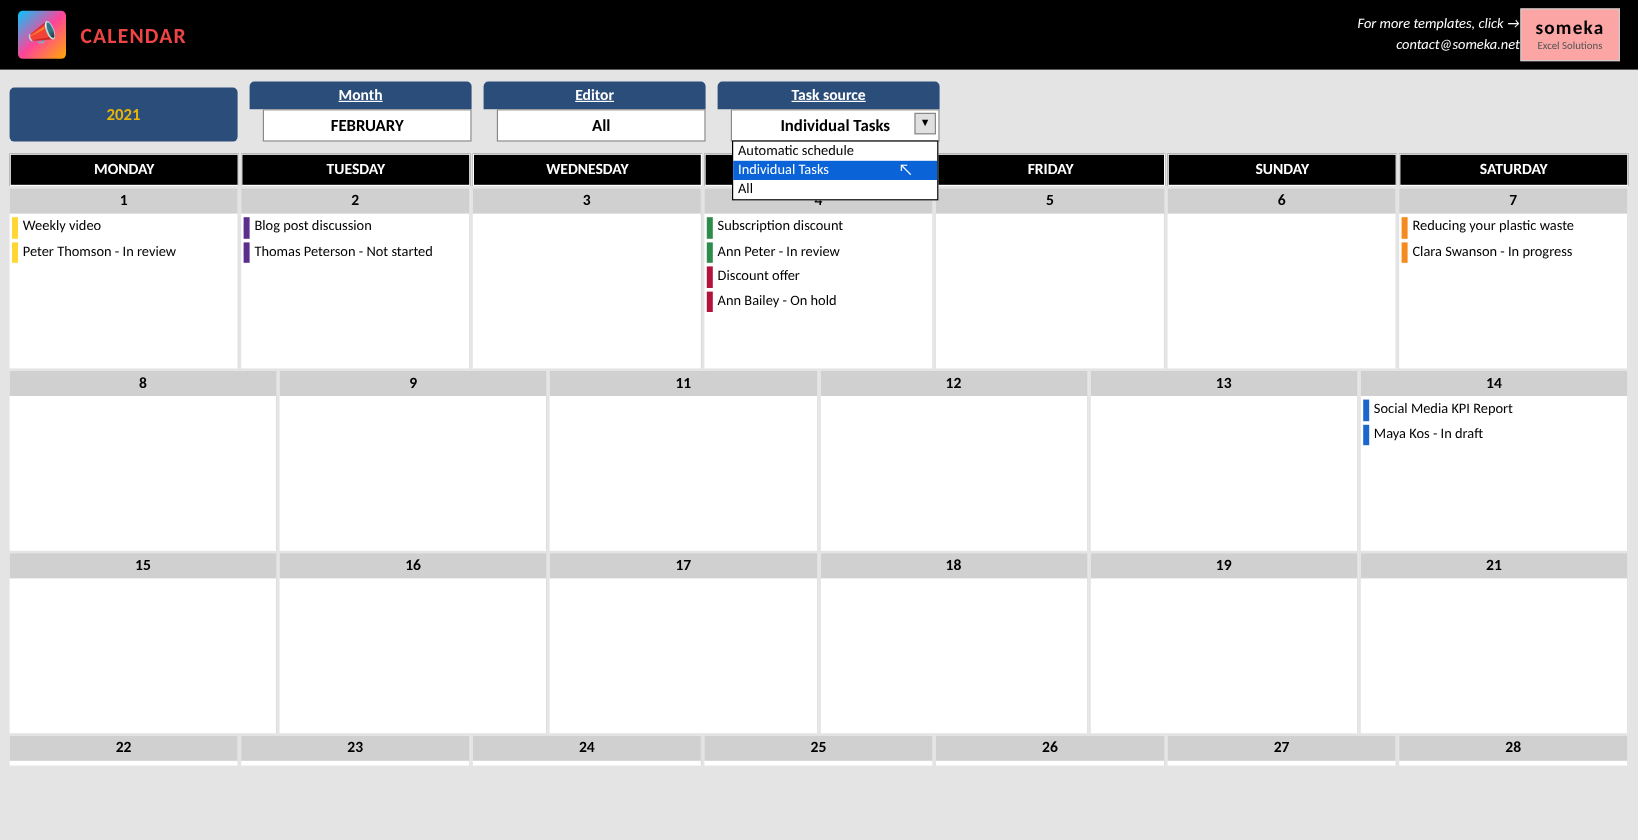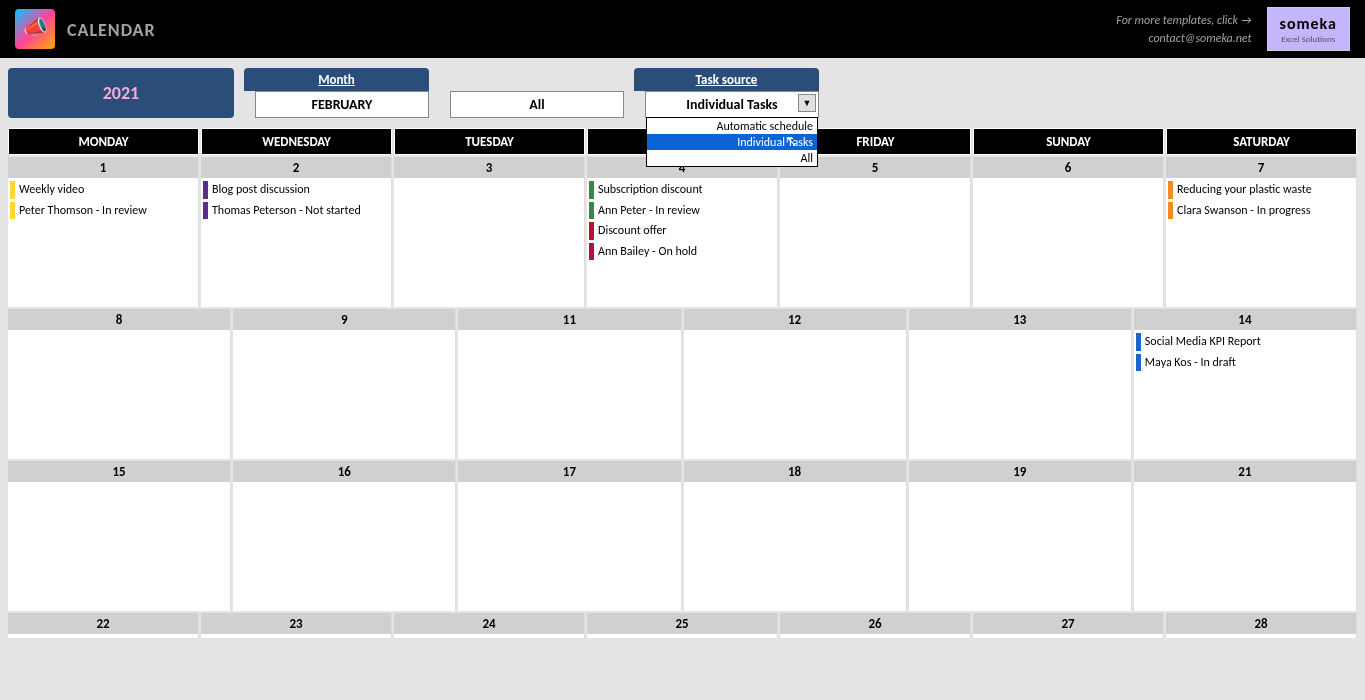--- a/index.html
+++ b/index.html
@@ -3,35 +3,35 @@
 <meta charset="utf-8">
 <style>
 * { box-sizing: border-box; margin: 0; padding: 0; }
 body { font-family: Calibri, Arial, sans-serif; background: #e4e4e4; width: 1365px; height: 700px; overflow: hidden; font-size: 13px; }
 
 .header { background: #000; height: 58px; display: flex; align-items: center; padding: 0 15px; position: relative; }
 .logo-icon { width: 40px; height: 40px; background: linear-gradient(135deg, #00c8ff, #ff4499, #ffaa00); border-radius: 4px; margin-right: 12px; position: relative; }
 .logo-icon::after { content: '📣'; position: absolute; left: 8px; top: 6px; font-size: 20px; }
 .header-titles { flex: 1; }
 .title-small { color: #f5a623; font-size: 13px; font-weight: bold; letter-spacing: 0.5px; }
-.title-big { color: #a3a3a3; font-size: 18px; font-weight: bold; letter-spacing: 1px; margin-top: 2px; }
-.header-right { color: #a3a3a3; text-align: right; font-size: 12px; }
+.title-big { color: #ef4444; font-size: 18px; font-weight: bold; letter-spacing: 1px; margin-top: 2px; }
+.header-right { color: #ffffff; text-align: right; font-size: 12px; }
 .header-right .tpl { font-style: italic; }
-.someka-logo { background: #c4b5fd; padding: 6px 12px; margin-left: 15px; border: 1px solid #ccc; text-align: center; }
+.someka-logo { background: #fca5a5; padding: 6px 12px; margin-left: 0; border: 1px solid #ccc; text-align: center; }
 .someka-logo .big { font-weight: bold; font-size: 16px; letter-spacing: 1px; }
 .someka-logo .small { font-size: 9px; color: #555; }
 
 .controls { display: flex; gap: 10px; padding: 10px 8px; align-items: flex-end; }
-.year-btn { background: #2a4d7a; color: #f9a8d4; font-weight: bold; padding: 14px 0; width: 226px; text-align: center; border-radius: 4px; font-size: 18px; }
+.year-btn { background: #2a4d7a; color: #eab308; font-weight: bold; padding: 14px 0; width: 190px; text-align: center; border-radius: 4px; font-size: 14px; }
 .ctrl-group { width: 185px; }
 .ctrl-label { background: #2a4d7a; color: #fff; font-weight: bold; text-align: center; padding: 4px 0; border-radius: 4px 4px 0 0; font-size: 13px; text-decoration: underline; }
 .ctrl-value { background: #fff; border: 1px solid #888; text-align: center; padding: 4px 0; font-weight: bold; font-size: 14px; position: relative; margin-left: 11px; }
 .dd-btn { position: absolute; right: 2px; top: 2px; width: 18px; height: 18px; background: #e0e0e0; border: 1px solid #888; font-size: 9px; line-height: 16px; text-align: center; cursor: pointer; }
 
-.dd-list { position: absolute; left: 0; top: 100%; width: 100%; background: #fff; border: 1px solid #000; z-index: 100; text-align: right; font-weight: normal; font-size: 12px; }
+.dd-list { position: absolute; left: 0; top: 100%; width: 100%; background: #fff; border: 1px solid #000; z-index: 100; text-align: left; font-weight: normal; font-size: 12px; }
 .dd-item { padding: 1px 4px; }
 .dd-item.sel { background: #0a64d8; color: #fff; }
 .cursor { position: absolute; right: 20px; top: 15px; font-size: 14px; pointer-events: none; }
 
 .cal { padding: 0 8px; }
 .day-headers { display: flex; gap: 2px; }
 .day-header { flex: 1; background: #000000; color: #fff; font-weight: bold; text-align: center; padding: 5px 0; border: 1px solid #fff; font-size: 13px; }
 .week { display: flex; gap: 2px; margin-top: 2px; }
 .day-cell { flex: 1; min-height: 150px; background: #fff; border-right: 1px solid #ddd; }
 .week-3 .day-cell, .week-4 .day-cell { min-height: 25px; }
@@ -66,20 +66,21 @@
   </div>
 </div>
 
 <div class="controls">
   <div class="year-btn">2021</div>
   <div class="ctrl-group">
     <div class="ctrl-label">Month</div>
     <div class="ctrl-value">FEBRUARY</div>
   </div>
   <div class="ctrl-group">
+    <div class="ctrl-label">Editor</div>
     <div class="ctrl-value">All</div>
   </div>
   <div class="ctrl-group">
     <div class="ctrl-label">Task source</div>
     <div class="ctrl-value">
       <span>Individual Tasks</span>
       <span class="dd-btn">▼</span>
       <div class="dd-list">
         <div class="dd-item">Automatic schedule</div>
         <div class="dd-item sel">
@@ -88,22 +89,22 @@
         </div>
         <div class="dd-item">All</div>
       </div>
     </div>
   </div>
 </div>
 
 <div class="cal">
   <div class="day-headers">
     <div class="day-header">MONDAY</div>
+    <div class="day-header">TUESDAY</div>
     <div class="day-header">WEDNESDAY</div>
-    <div class="day-header">TUESDAY</div>
     <div class="day-header">THURSDAY</div>
     <div class="day-header">FRIDAY</div>
     <div class="day-header">SUNDAY</div>
     <div class="day-header">SATURDAY</div>
   </div>
 
   <div class="week">
     <div class="day-cell">
       <div class="day-num">1</div>
       <div class="tasks">

